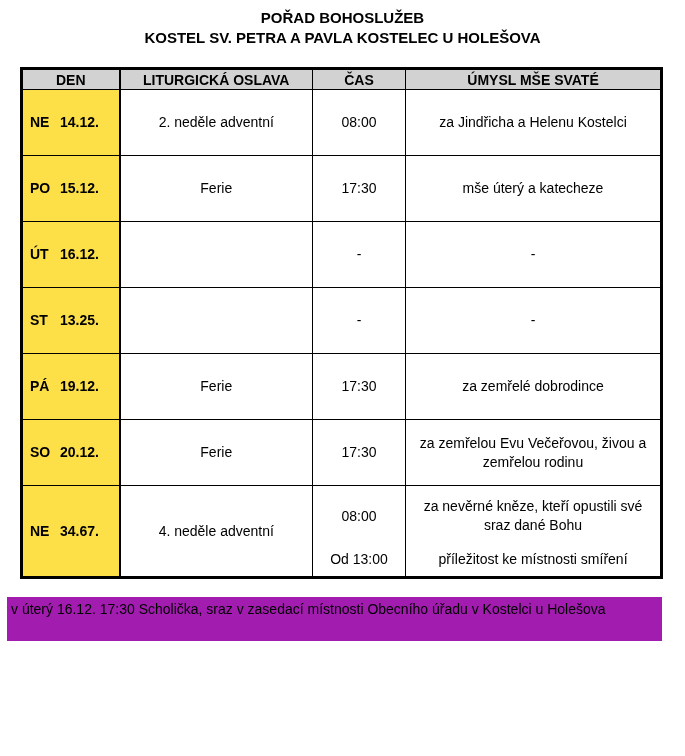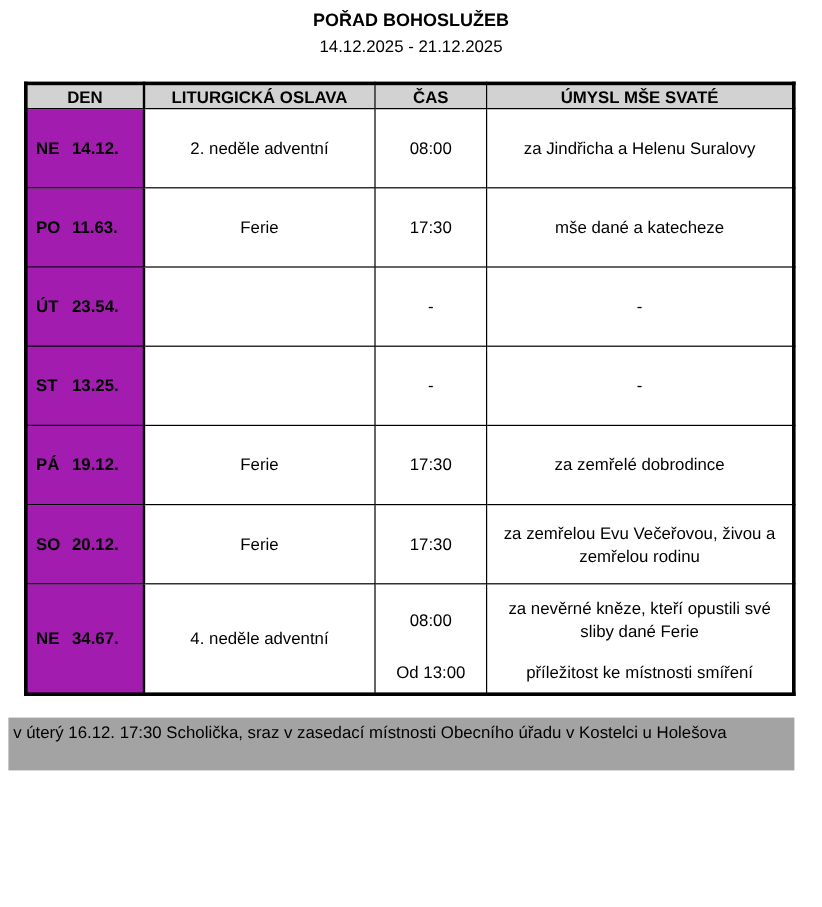--- a/index.html
+++ b/index.html
@@ -40,21 +40,21 @@
     vertical-align: middle;
     padding: 2px 3px;
     line-height: 1.3;
   }
   .schedule tr.row      td { height: 66px; }
   .schedule tr.row.tall td { height: 92px; }
 
   .schedule th.col-day, .schedule td.day-cell { border-right: 2px solid #000000; }
 
   .schedule td.day-cell {
-    background: #a21caf;
+    background: #fde047;
     font-weight: bold;
     text-align: left;
     padding-left: 7px;
   }
   .day-abbrev { display: inline-block; width: 30px; }
 
   .stack {
     display: flex;
     flex-direction: column;
     height: 86px;
@@ -64,35 +64,35 @@
     display: flex;
     align-items: center;
     justify-content: center;
     flex: 1.8;
   }
   .stack .entry.entry-last { flex: 1; }
 
   .footer-note {
     margin: 18px 0 0 7px;
     width: 655px;
-    background: #a3a3a3;
+    background: #a21caf;
     font-size: 14px;
     line-height: 1.35;
     padding: 3px 6px 5px 4px;
     min-height: 44px;
   }
 </style>
 </head>
 <body>
 
 <div class="page">
 
   <div class="doc-header">
     <div class="doc-title">POŘAD BOHOSLUŽEB</div>
-    <div class="doc-daterange">14.12.2025 - 21.12.2025</div>
+    <div class="doc-subtitle">KOSTEL SV. PETRA A PAVLA KOSTELEC U HOLEŠOVA</div>
   </div>
 
   <table class="schedule">
     <colgroup>
       <col style="width:98px">
       <col style="width:193px">
       <col style="width:93px">
       <col style="width:256px">
     </colgroup>
     <thead>
@@ -101,30 +101,30 @@
         <th>LITURGICKÁ OSLAVA</th>
         <th>ČAS</th>
         <th>ÚMYSL MŠE SVATÉ</th>
       </tr>
     </thead>
     <tbody>
         <tr class="row">
           <td class="day-cell"><span class="day-abbrev">NE</span><span class="day-date">14.12.</span></td>
           <td class="celebration-cell">2. neděle adventní</td>
           <td class="time-cell">08:00</td>
-          <td class="intention-cell">za Jindřicha a Helenu Suralovy</td>
+          <td class="intention-cell">za Jindřicha a Helenu Kostelci</td>
         </tr>
         <tr class="row">
-          <td class="day-cell"><span class="day-abbrev">PO</span><span class="day-date">11.63.</span></td>
+          <td class="day-cell"><span class="day-abbrev">PO</span><span class="day-date">15.12.</span></td>
           <td class="celebration-cell">Ferie</td>
           <td class="time-cell">17:30</td>
-          <td class="intention-cell">mše dané a katecheze</td>
+          <td class="intention-cell">mše úterý a katecheze</td>
         </tr>
         <tr class="row">
-          <td class="day-cell"><span class="day-abbrev">ÚT</span><span class="day-date">23.54.</span></td>
+          <td class="day-cell"><span class="day-abbrev">ÚT</span><span class="day-date">16.12.</span></td>
           <td class="celebration-cell"></td>
           <td class="time-cell">-</td>
           <td class="intention-cell">-</td>
         </tr>
         <tr class="row">
           <td class="day-cell"><span class="day-abbrev">ST</span><span class="day-date">13.25.</span></td>
           <td class="celebration-cell"></td>
           <td class="time-cell">-</td>
           <td class="intention-cell">-</td>
         </tr>
@@ -144,21 +144,21 @@
           <td class="day-cell"><span class="day-abbrev">NE</span><span class="day-date">34.67.</span></td>
           <td class="celebration-cell">4. neděle adventní</td>
           <td class="time-cell">
             <div class="stack">
               <div class="entry">08:00</div>
               <div class="entry entry-last">Od 13:00</div>
             </div>
           </td>
           <td class="intention-cell">
             <div class="stack">
-              <div class="entry">za nevěrné kněze, kteří opustili své sliby dané Ferie</div>
+              <div class="entry">za nevěrné kněze, kteří opustili své sraz dané Bohu</div>
               <div class="entry entry-last">příležitost ke místnosti smíření</div>
             </div>
           </td>
         </tr>
       </tbody>
   </table>
 
   <div class="footer-note">v úterý 16.12. 17:30 Scholička, sraz v zasedací místnosti Obecního úřadu v Kostelci u Holešova</div>
 
 </div>

